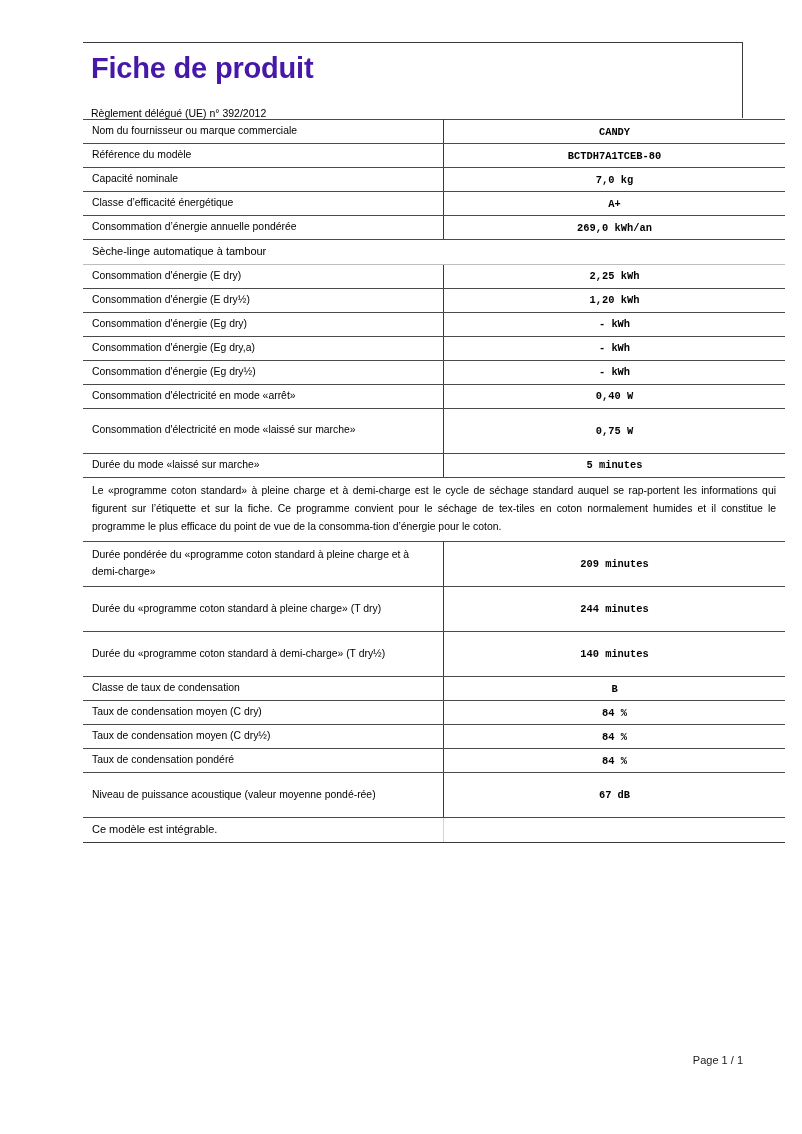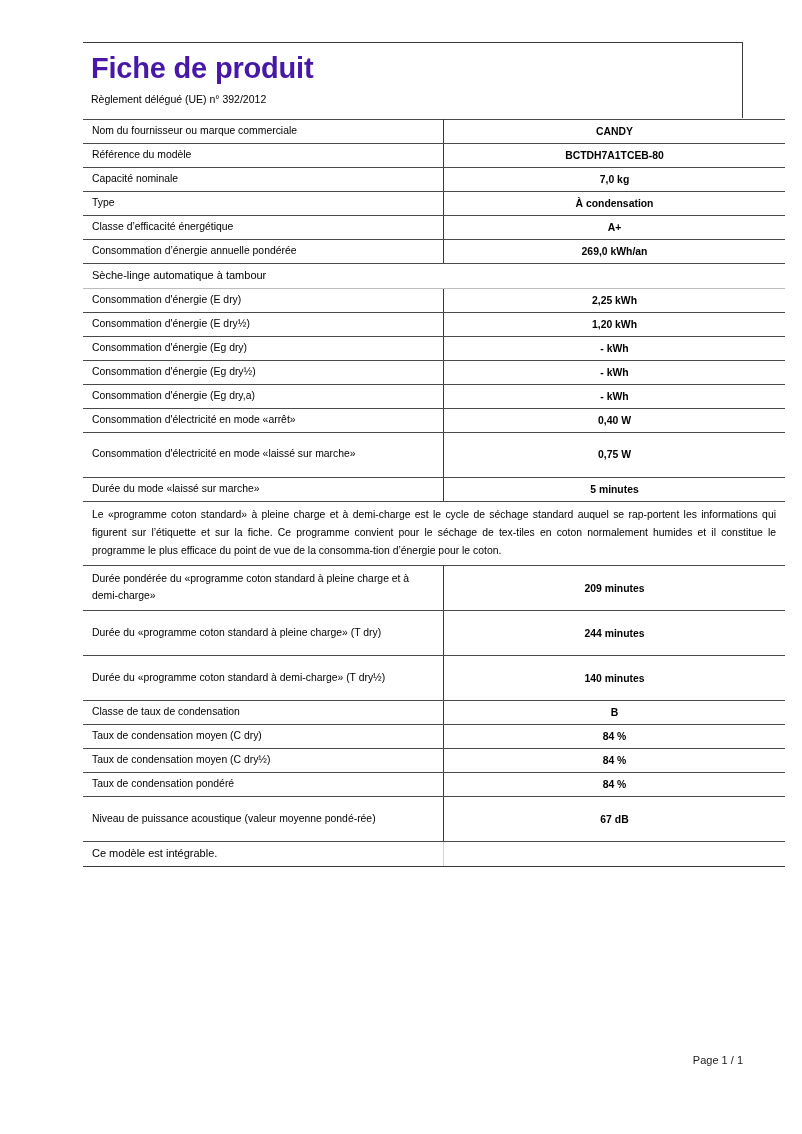--- a/index.html
+++ b/index.html
@@ -40,21 +40,21 @@
     font-weight: bold;
     color: #4617a8;
     letter-spacing: -0.2px;
     line-height: 1.05;
     margin: 0;
     padding: 0;
   }
   .doc-subtitle {
     font-size: 10.5px;
     color: #000;
-    margin-top: 10px;
+    margin-top: 24px;
     line-height: 1.2;
   }
 
   
   .spec-table {
     position: absolute;
     left: 71px;
     top: 119px;
     width: 660px;
     border-collapse: collapse;
@@ -73,20 +73,21 @@
     padding: 3px 20px 3px 9px;
     text-align: left;
     border-right: 1.2px solid #3a3a3a;
   }
   .spec-table tr > td.c-value {
     width: 329px;
     font-size: 10.4px;
     font-weight: bold;
     text-align: center;
     padding: 3px 6px;
+    font-family: Liberation Mono, monospace;
   }
   .spec-table tr > td.c-full {
     font-size: 11px;
     line-height: 1.62;
     padding: 3px 8px 3px 9px;
     text-align: left;
   }
   .spec-table tr > td.c-para {
     font-size: 10.4px;
     line-height: 1.74;
@@ -148,24 +149,20 @@
       <tr class="normal light">
         <td class="c-label">Référence du modèle</td>
         <td class="c-value">BCTDH7A1TCEB-80</td>
       </tr>
 
       <tr class="normal">
         <td class="c-label">Capacité nominale</td>
         <td class="c-value">7,0 kg</td>
       </tr>
 
-      <tr class="normal">
-        <td class="c-label">Type</td>
-        <td class="c-value">À condensation</td>
-      </tr>
 
       <tr class="normal">
         <td class="c-label">Classe d’efficacité énergétique</td>
         <td class="c-value">A+</td>
       </tr>
 
       <tr class="normal">
         <td class="c-label">Consommation d’énergie annuelle pondérée</td>
         <td class="c-value">269,0 kWh/an</td>
       </tr>
@@ -183,26 +180,26 @@
         <td class="c-label">Consommation d'énergie (E dry½)</td>
         <td class="c-value">1,20 kWh</td>
       </tr>
 
       <tr class="normal light">
         <td class="c-label">Consommation d'énergie (Eg dry)</td>
         <td class="c-value">- kWh</td>
       </tr>
 
       <tr class="normal light">
+        <td class="c-label">Consommation d'énergie (Eg dry,a)</td>
+        <td class="c-value">- kWh</td>
+      </tr>
+
+      <tr class="normal light">
         <td class="c-label">Consommation d'énergie (Eg dry½)</td>
-        <td class="c-value">- kWh</td>
-      </tr>
-
-      <tr class="normal light">
-        <td class="c-label">Consommation d'énergie (Eg dry,a)</td>
         <td class="c-value">- kWh</td>
       </tr>
 
 
       <tr class="normal">
         <td class="c-label">Consommation d'électricité en mode «arrêt»</td>
         <td class="c-value">0,40 W</td>
       </tr>
 
       <tr class="tall">

